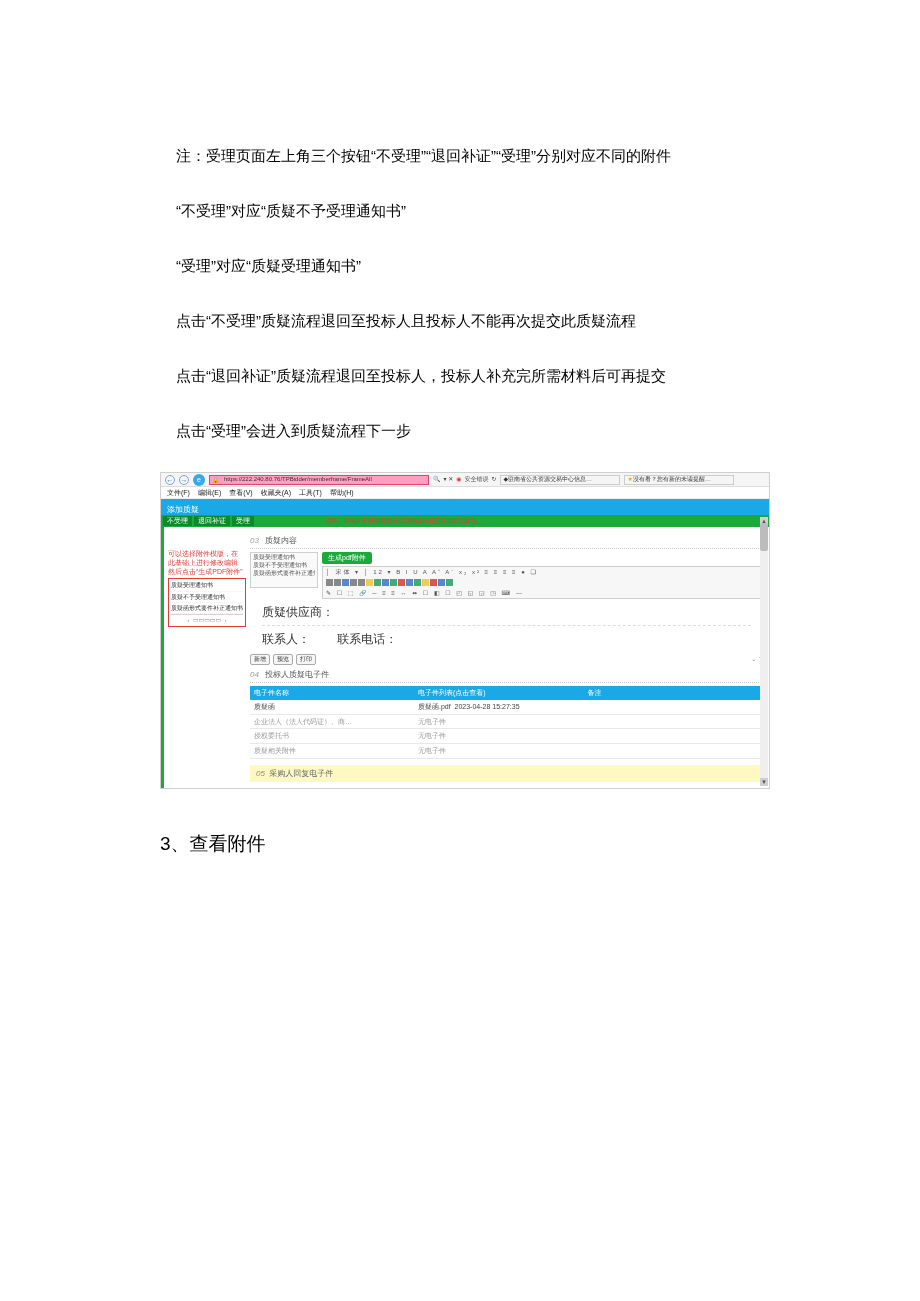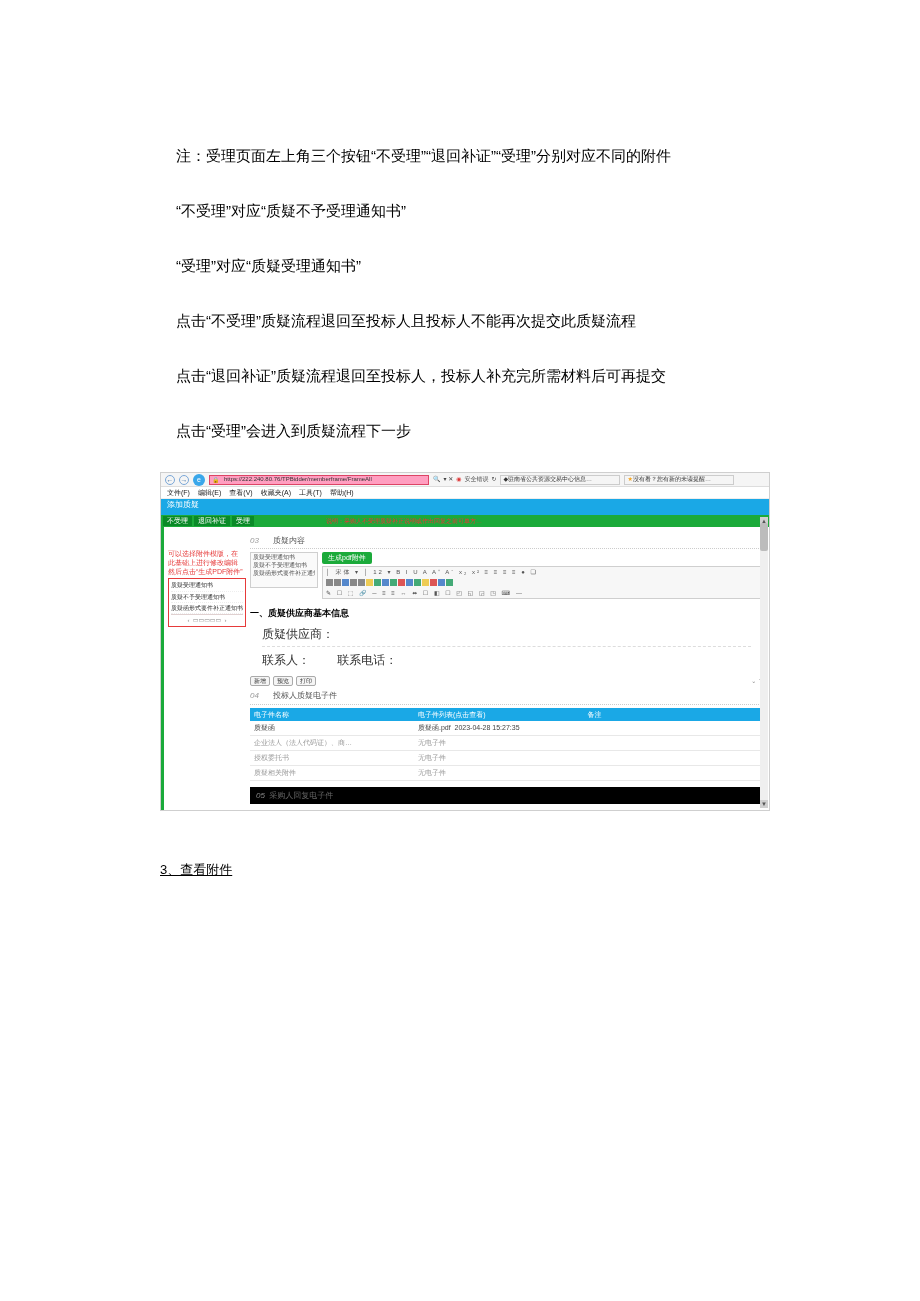--- a/index.html
+++ b/index.html
@@ -58,21 +58,21 @@
     }
     .menu-row {
       display: flex; align-items: center; gap: 8px; height: 12px; padding: 0 6px; font-size: 7px; color: #222; border-bottom: 1px solid #eee;
     }
     .brand-row {
       height: 14px; padding: 0 6px; font-size: 8px; letter-spacing: 1px; font-weight: bold;
       display: flex; align-items: center; gap: 6px;
     }
     .brand-row .sq { width: 8px; height: 8px; background: #000; display:inline-block; }
     .blue-bar {
-      height: 16px; background: #1aa8e6; color: #fff; font-size: 8px; padding-left: 6px; display: flex; align-items: flex-start;
+      height: 16px; background: #1aa8e6; color: #fff; font-size: 8px; padding-left: 6px; display: flex; align-items: flex-end;
     }
     .green-head {
       height: 12px; background: #1baa3a; display: flex; align-items: center; padding-left: 2px; gap: 2px; font-size: 7px;
     }
     .green-head .btn {
       background: #0a8a28; color: #fff; padding: 0 4px; height: 10px; display:inline-flex; align-items:center;
     }
     .green-head .red-note { color: #e33; margin-left: 70px; font-size: 6px; }
     .content-area {
       display: flex; border-left: 3px solid #1baa3a;
@@ -84,21 +84,21 @@
       color: #e63a3a; line-height: 1.3; margin-bottom: 2px;
     }
     .red-box {
       border: 1.5px solid #e63a3a; width: 78px; padding: 1px 2px; font-size: 6px; color: #333;
       background: #fff;
     }
     .red-box .row { padding: 1px 0; border-bottom: 1px dotted #eee; white-space: nowrap; overflow:hidden; }
     .red-box .act { text-align: center; color: #888; font-size: 6px; padding-top: 1px; border-top: 1px solid #e0d0d0;}
     .col-right { flex: 1; padding: 4px 6px 6px 0; }
     .sec-head {
-      display: flex; align-items: center; gap: 14px; font-size: 8px; color: #555; margin: 4px 0 3px 0; border-bottom: 1px dotted #ccc; padding-bottom: 2px;
+      display: flex; align-items: center; gap: 6px; font-size: 8px; color: #555; margin: 4px 0 3px 0; border-bottom: 1px dotted #ccc; padding-bottom: 2px;
     }
     .sec-head .num { font-style: italic; color: #999; }
     .editor-wrap { display: flex; gap: 4px; }
     .ed-sidebar {
       width: 68px; height: 36px; border: 1px solid #cfcfcf; background: #fafafa; font-size: 6px; padding: 1px 2px; color: #555;
     }
     .ed-sidebar .row { white-space: nowrap; overflow: hidden; line-height: 1.3; }
     .ed-main { flex: 1; }
     .gen-btn {
       display: inline-block; background: #1baa3a; color: #fff; font-size: 7px; padding: 1px 6px; border-radius: 2px; margin-bottom: 2px;
@@ -113,29 +113,29 @@
     .formline { font-size: 12px; color: #333; margin: 3px 12px; border-bottom: 1px dashed #ddd; line-height: 1.8; padding-bottom: 1px; }
     .formline .lbl { margin-right: 24px; }
     .mini-btns { display:flex; gap:3px; align-items:center; }
     .mini-btns .b { border:1px solid #aaa; border-radius:2px; padding:0 3px; font-size:6px; color:#333; background:#f5f5f5; }
     .mini-btns .right { margin-left:auto; color:#888; font-size:6px; }
     .att-table { width: 100%; border-collapse: collapse; font-size: 7px; margin-top: 2px; }
     .att-table th { background: #1aa8e6; color: #fff; font-weight: normal; text-align: left; padding: 2px 4px; }
     .att-table td { padding: 2px 4px; border-bottom: 1px solid #e8e8e8; color: #444; }
     .greyrow td { color:#999; }
     .greybar {
-      background: #000000; font-size: 8px; padding: 3px 6px; margin-top: 6px; color: #666;
+      background: #fef9c3; font-size: 8px; padding: 3px 6px; margin-top: 6px; color: #666;
     }
     .shot { position: relative; }
     .scroll-track { position:absolute; right:1px; top:44px; bottom:2px; width:8px; background:#efefef; }
     .scroll-thumb { position:absolute; right:1px; top:50px; width:8px; height:28px; background:#bcbcbc; border-radius:2px;}
     .scroll-arrow { position:absolute; right:1px; width:8px; height:8px; background:#d0d0d0; font-size:6px; text-align:center; line-height:8px; color:#555; }
 
     .footer-num {
-      margin-top: 46px; font-size: 13px; line-height: 2; text-decoration: underline;
+      margin-top: 36px; font-size: 19px; line-height: 2;
     }
   </style>
 </head>
 <body>
 
 <div class="doc-text">
   <p>注：受理页面左上角三个按钮“不受理”“退回补证”“受理”分别对应不同的附件</p>
   <p>“不受理”对应“质疑不予受理通知书”</p>
   <p>“受理”对应“质疑受理通知书”</p>
   <p>点击“不受理”质疑流程退回至投标人且投标人不能再次提交此质疑流程</p>
@@ -225,21 +225,20 @@
           <div class="toolbar">
             <div class="trow">│ 宋体 ▾ │ 12 ▾  B  I  U  A  A⁺ A⁻ x₂ x²  ≡ ≡ ≡ ≡  ●  ❏</div>
             <div class="trow icons">
               <span class="ic-g"></span><span class="ic-g"></span><span class="ic-u"></span><span class="ic-g"></span><span class="ic-g"></span><span class="ic-y"></span><span class="ic-b"></span><span class="ic-u"></span><span class="ic-b"></span><span class="ic-r"></span><span class="ic-u"></span><span class="ic-b"></span><span class="ic-y"></span><span class="ic-r"></span><span class="ic-u"></span><span class="ic-b"></span>
             </div>
             <div class="trow">✎ ☐ ⬚ 🔗 ─ ≡ ≡ ↔ ⬌ ☐ ◧ ☐ ◰ ◱ ◲ ◳ ⌨ —</div>
           </div>
         </div>
       </div>
 
-      <div class="subhead">一、质疑供应商基本信息</div>
 
       <div class="formline">
         <span class="lbl">质疑供应商：</span>
       </div>
       <div class="formline" style="border-bottom:none">
         <span class="lbl">联系人：</span>
         <span class="lbl">联系电话：</span>
       </div>
       <div class="mini-btns">
         <span class="b">新增</span>

